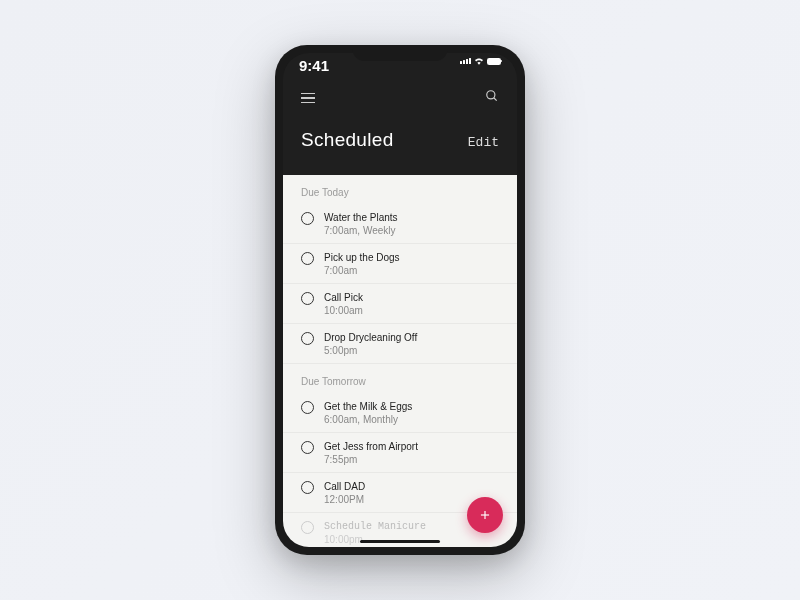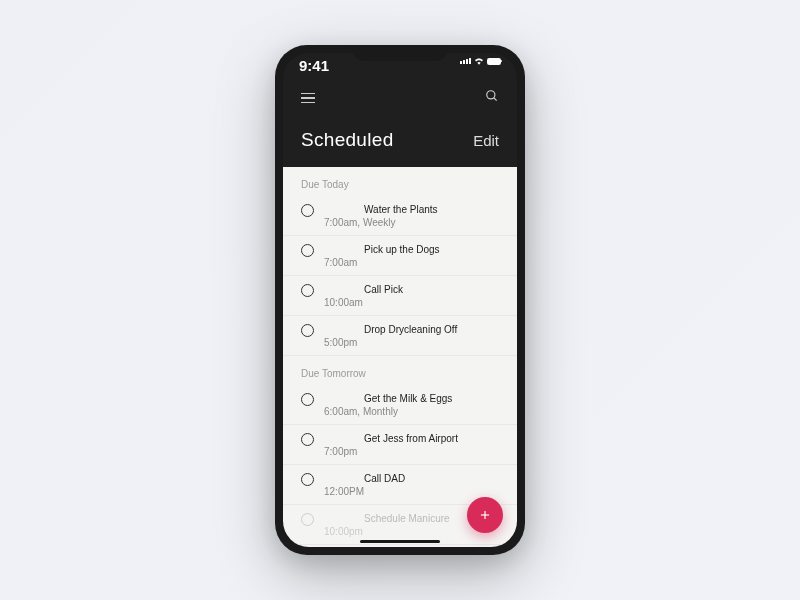--- a/index.html
+++ b/index.html
@@ -67,25 +67,25 @@
       padding: 10px 18px 4px;
       color: #fff;
     }
     .hamburger { display:flex; flex-direction:column; gap:3px; cursor:pointer; }
     .hamburger span { width:14px; height:1.5px; background:#ccc; }
     .search-btn { cursor:pointer; }
     .header {
       display:flex;
       justify-content:space-between;
       align-items:baseline;
-      padding: 18px 18px 16px;
+      padding: 18px 18px 24px;
       color:#fff;
     }
     .header h1 { font-size:19px; font-weight:400; letter-spacing:0.3px; }
-    .edit-btn { font-size:15px; color:#ddd; cursor:pointer; }
+    .edit-btn { font-size:13px; color:#ddd; cursor:pointer;font-family:Liberation Mono, monospace; }
     .content {
       flex:1;
       background:#f4f4f2;
       overflow:hidden;
       position:relative;
     }
     .section-label {
       font-size:10px;
       color:#9a9a9a;
       padding: 12px 18px 6px;
@@ -100,23 +100,23 @@
     }
     .task:last-child { border-bottom:none; }
     .check {
       width:13px; height:13px;
       border:1.5px solid #333;
       border-radius:50%;
       flex-shrink:0;
       margin-top:1px;
     }
     .task-text { display:flex; flex-direction:column; }
-    .task-title { font-size:10px; color:#222; line-height:1.3;margin-left:40px; }
+    .task-title { font-size:10px; color:#222; line-height:1.3; }
     .task-time { font-size:10px; color:#888; margin-top:1px; }
-    .faded .task-title { color:#bbb; }
+    .faded .task-title { color:#bbb;font-family:Liberation Mono, monospace; }
     .faded .task-time { color:#ccc; }
     .faded .check { border-color:#ccc; }
     .fab {
       position:absolute;
       bottom:14px;
       right:14px;
       width:36px; height:36px;
       background:#d82b5a;
       border-radius:50%;
       display:flex;
@@ -218,21 +218,21 @@
         <div class="check"></div>
         <div class="task-text">
           <span class="task-title">Get the Milk &amp; Eggs</span>
           <span class="task-time">6:00am, Monthly</span>
         </div>
       </div>
       <div class="task">
         <div class="check"></div>
         <div class="task-text">
           <span class="task-title">Get Jess from Airport</span>
-          <span class="task-time">7:00pm</span>
+          <span class="task-time">7:55pm</span>
         </div>
       </div>
       <div class="task">
         <div class="check"></div>
         <div class="task-text">
           <span class="task-title">Call DAD</span>
           <span class="task-time">12:00PM</span>
         </div>
       </div>
       <div class="task faded">

